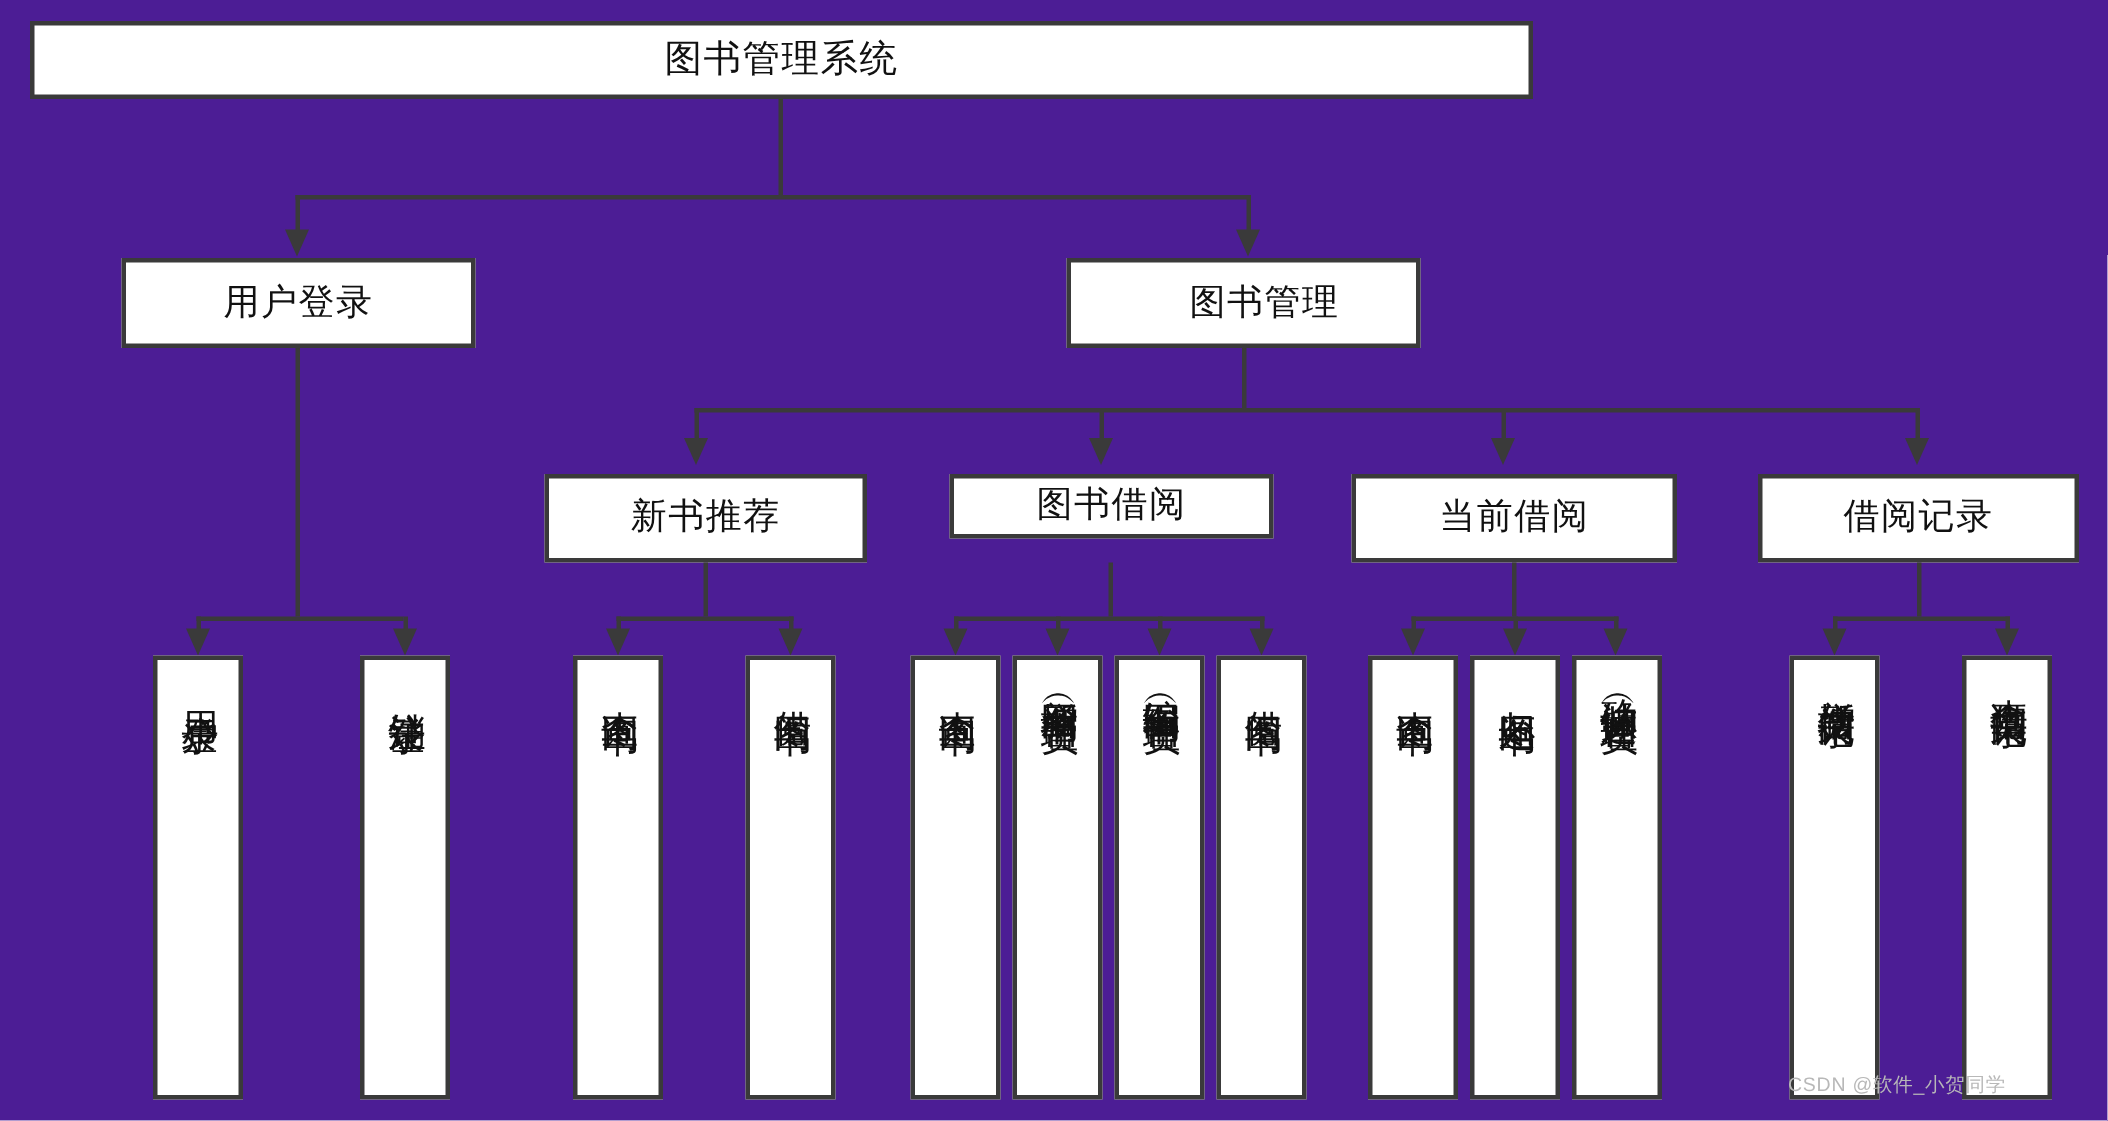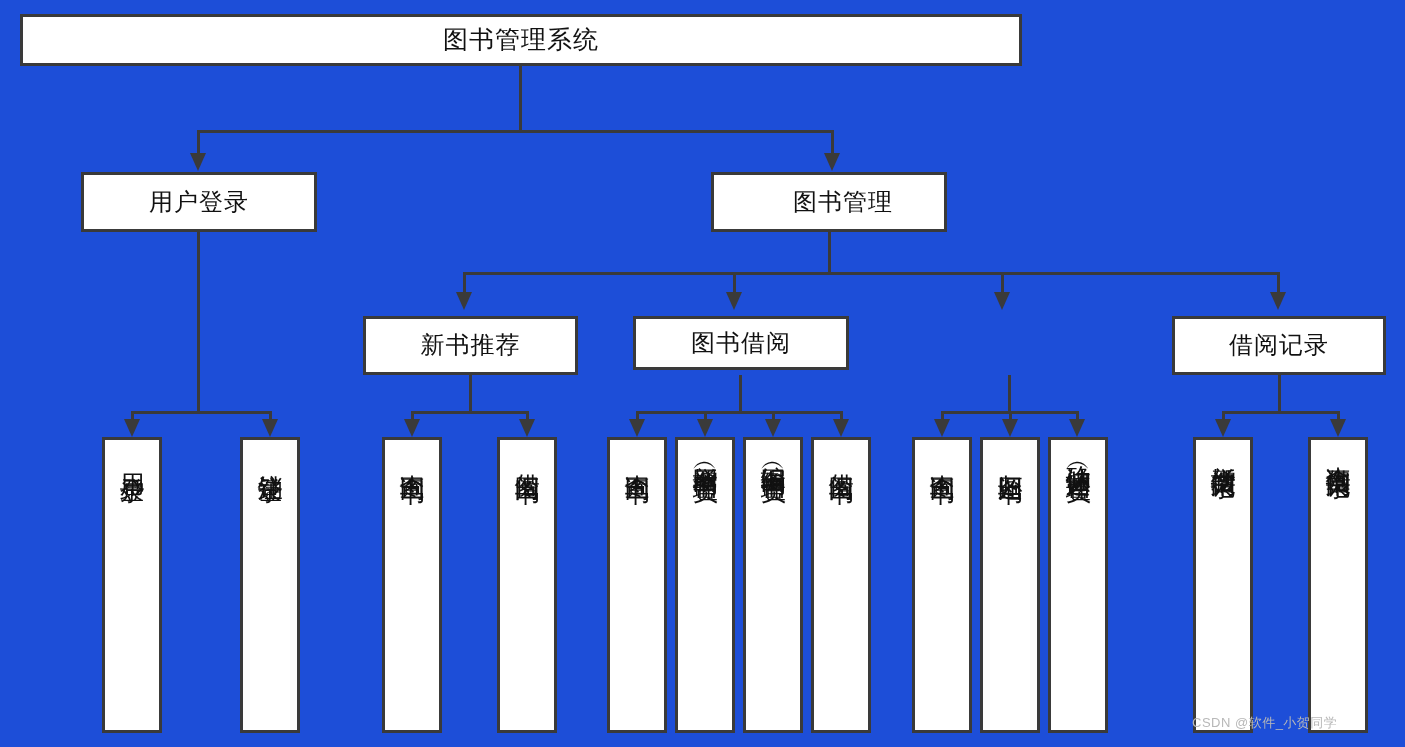--- a/index.html
+++ b/index.html
@@ -7,21 +7,21 @@
     padding: 0;
     background: #ffffff;
   }
   body {
     font-family: "Liberation Sans", "DejaVu Sans", sans-serif;
   }
   #canvas {
     position: relative;
     width: 1405px;
     height: 747px;
-    background: #1d4ed8;
+    background: #4c1d95;
     overflow: hidden;
   }
   
   .node {
     position: absolute;
     box-sizing: border-box;
     border: 3px solid #3a3a3a;
     background: #ffffff;
     display: flex;
     align-items: center;
@@ -121,22 +121,25 @@
   <div class="seg v" style="left:1001px; top:272px; height:21px;"></div>
   <div class="seg v" style="left:1277px; top:272px; height:21px;"></div>
   <div class="arrow" style="left:456px; top:292px;"></div>
   <div class="arrow" style="left:726px; top:292px;"></div>
   <div class="arrow" style="left:994px; top:292px;"></div>
   <div class="arrow" style="left:1270px; top:292px;"></div>
 
   <div class="node l3" style="left:363px; top:316px; width:215px; height:59px;justify-content:center;">
     <span class="label-h">新书推荐</span>
   </div>
-  <div class="node l3" style="left:633px; top:316px; width:216px; height:54px;justify-content:center;">
+  <div class="node l3" style="left:633px; top:316px; width:216px; height:43px;justify-content:center;">
     <span class="label-h">图书借阅</span>
+  </div>
+  <div class="node l3" style="left:901px; top:316px; width:217px; height:59px;">
+    <span class="label-h">当前借阅</span>
   </div>
   <div class="node l3" style="left:1172px; top:316px; width:214px; height:59px;">
     <span class="label-h">借阅记录</span>
   </div>
 
   <div class="seg v" style="left:469px; top:375px; height:36px;"></div>
   <div class="seg h" style="left:411px; top:411px; width:118px;"></div>
   <div class="seg v" style="left:411px; top:411px; height:9px;"></div>
   <div class="seg v" style="left:526px; top:411px; height:9px;"></div>
   <div class="arrow" style="left:404px; top:419px;"></div>

